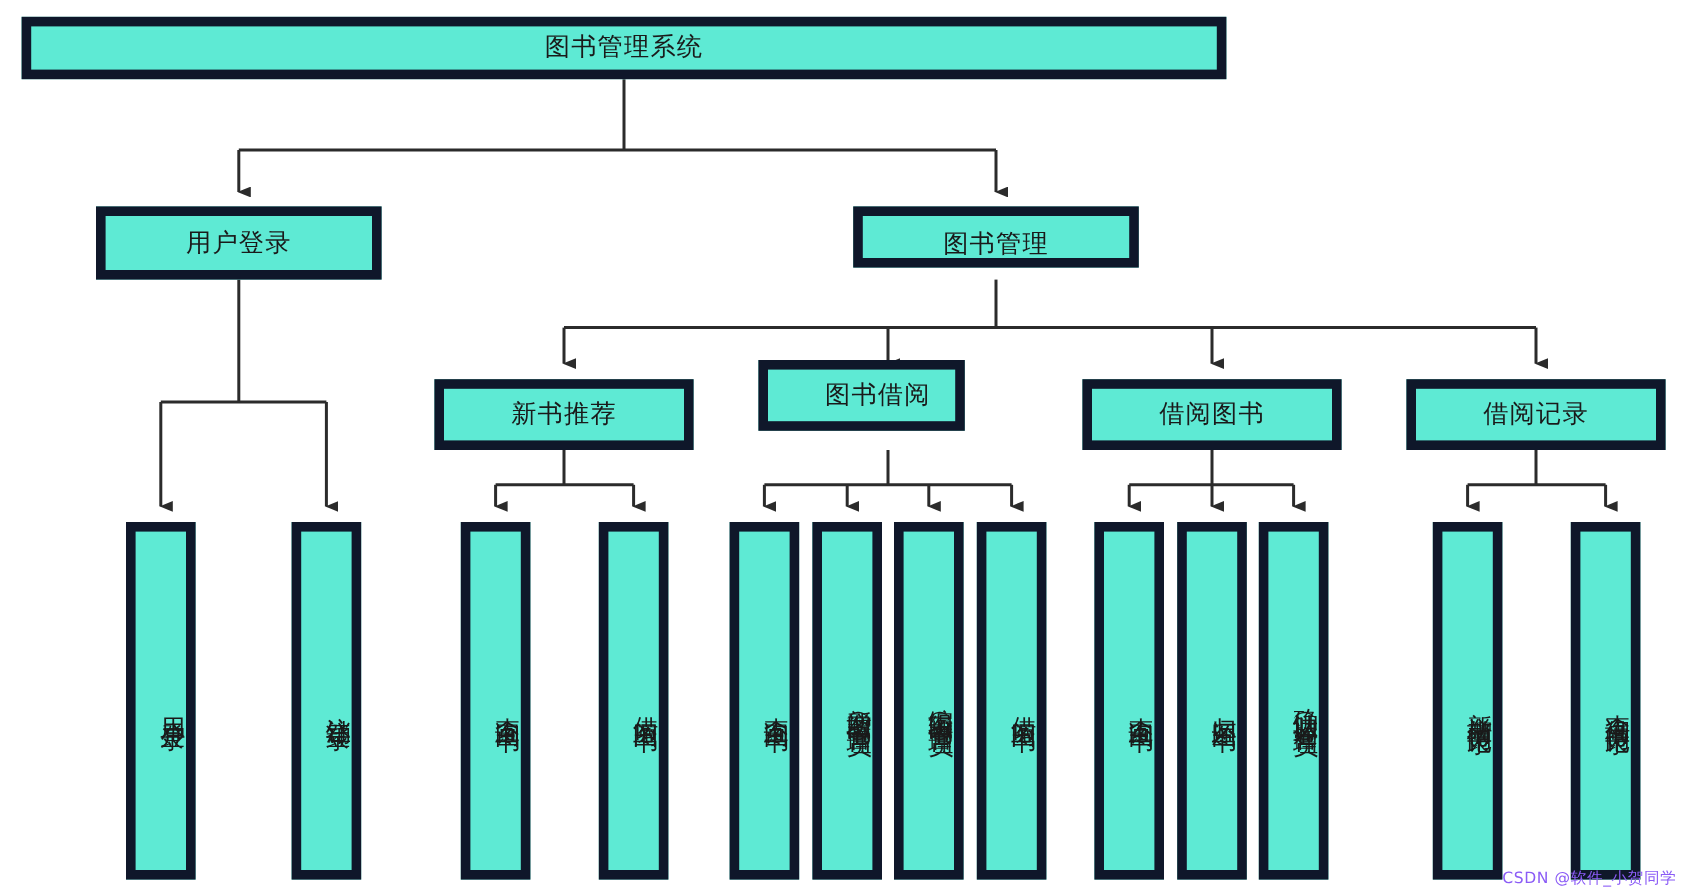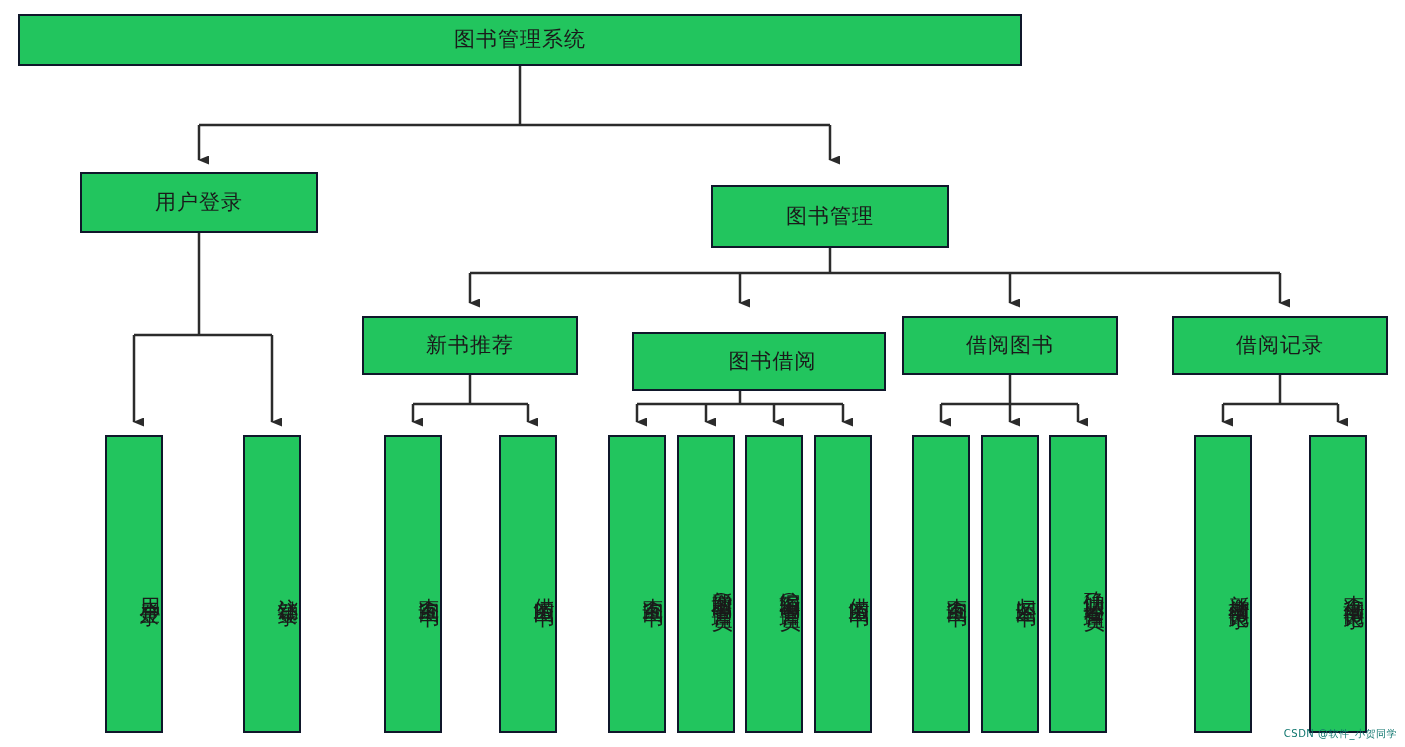--- a/index.html
+++ b/index.html
@@ -21,22 +21,22 @@
     position: absolute;
     left: 0;
     top: 0;
     width: 1405px;
     height: 747px;
     pointer-events: none;
   }
   .node {
     position: absolute;
     box-sizing: border-box;
-    background: #22c55e;
-    border: 2px solid #0f172a;
+    background: #5eead4;
+    border: 8px solid #0f172a;
     display: flex;
     align-items: center;
     justify-content: center;
     color: #1a1a1a;
   }
   .node.horiz {
     font-size: 21px;
     letter-spacing: 1px;
     line-height: 1.1;
   }
@@ -51,22 +51,22 @@
     justify-content: center;
   }
   .node .label {
     display: block;
     white-space: nowrap;
   }
   #watermark {
     position: absolute;
     right: 8px;
     bottom: 6px;
-    font-size: 10px;
-    color: #0f766e;
+    font-size: 13px;
+    color: #8b5cf6;
     letter-spacing: 0.5px;
     white-space: nowrap;
     user-select: none;
   }
 </style>
 </head>
 <body>
 
 <div id="canvas">
 
@@ -121,28 +121,28 @@
     </g>
   </svg>
 
   <div class="node horiz" style="left:18px; top:14px; width:1004px; height:52px;">
     <span class="label">图书管理系统</span>
   </div>
 
   <div class="node horiz" style="left:80px; top:172px; width:238px; height:61px;">
     <span class="label">用户登录</span>
   </div>
-  <div class="node horiz" style="left:711px; top:185px; width:238px; height:63px;">
+  <div class="node horiz" style="left:711px; top:172px; width:238px; height:51px;align-items:flex-end;">
     <span class="label">图书管理</span>
   </div>
 
   <div class="node horiz" style="left:362px; top:316px; width:216px; height:59px;text-align:right;">
     <span class="label">新书推荐</span>
   </div>
-  <div class="node horiz" style="left:632px; top:332px; width:254px; height:59px;padding-left:27px;">
+  <div class="node horiz" style="left:632px; top:300px; width:172px; height:59px;padding-left:27px;">
     <span class="label">图书借阅</span>
   </div>
   <div class="node horiz" style="left:902px; top:316px; width:216px; height:59px;">
     <span class="label">借阅图书</span>
   </div>
   <div class="node horiz" style="left:1172px; top:316px; width:216px; height:59px;">
     <span class="label">借阅记录</span>
   </div>
 
   <div class="node vert" style="left:105px; top:435px; width:58px; height:298px;">

